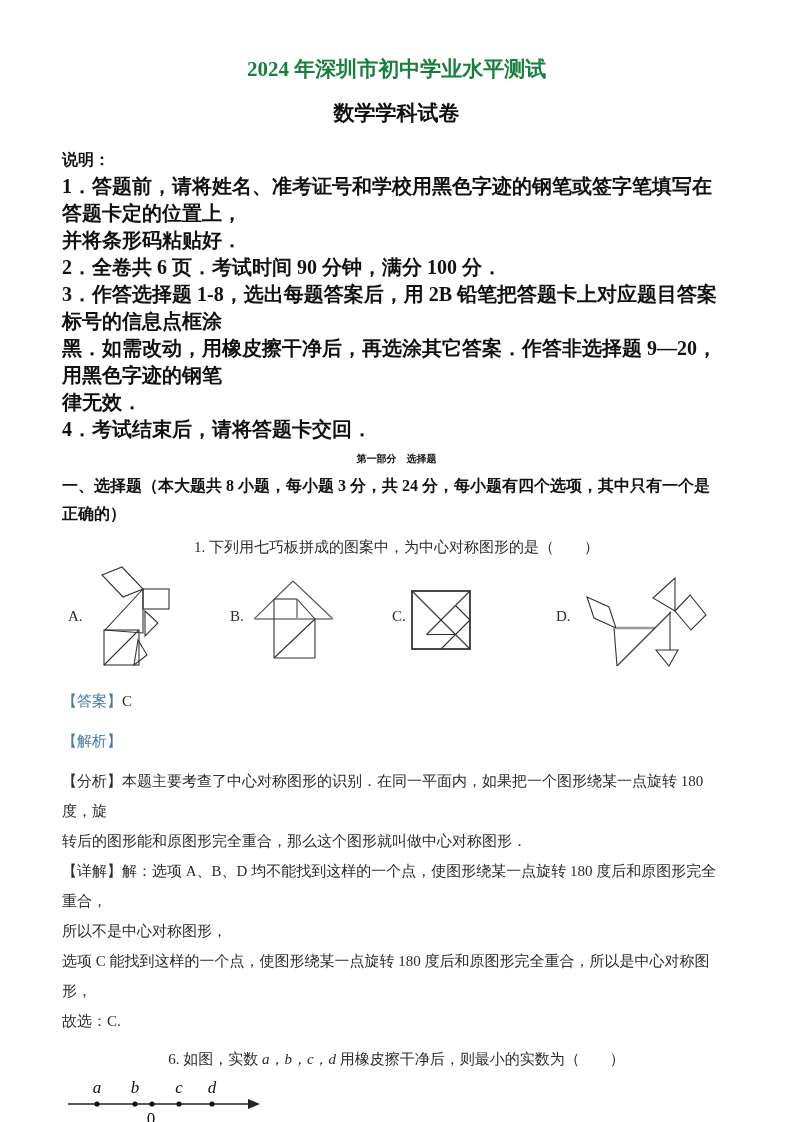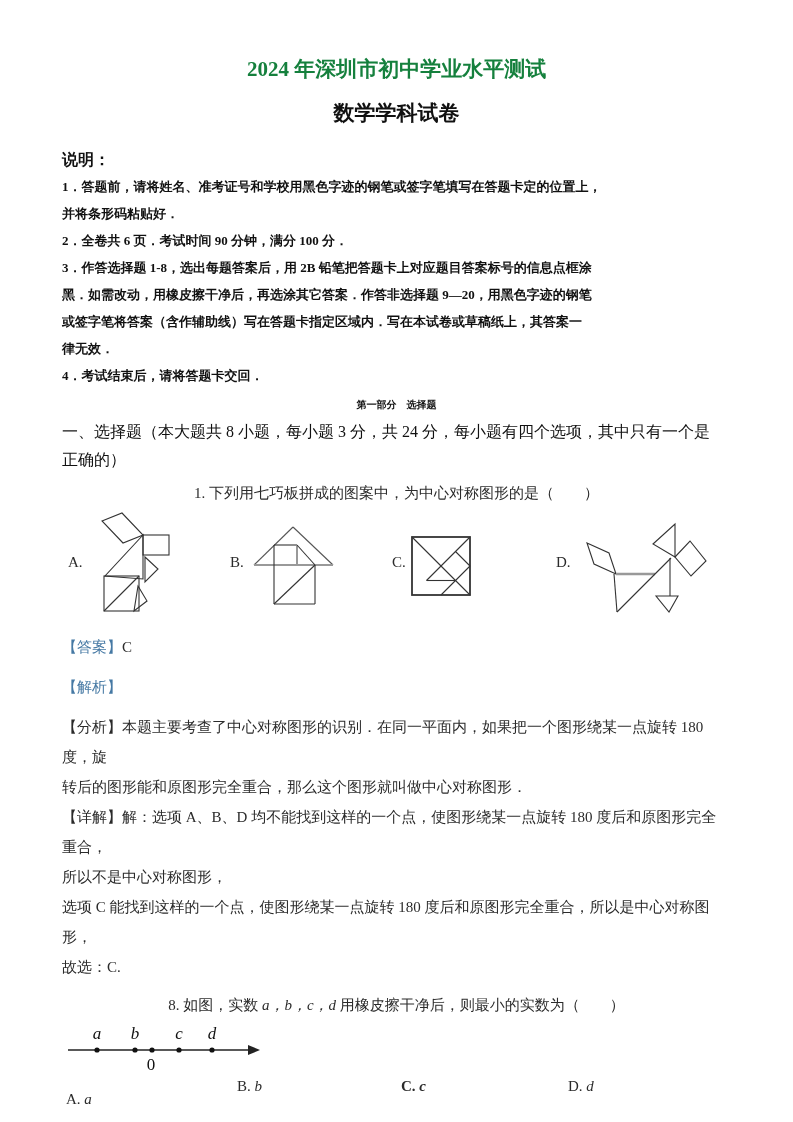--- a/index.html
+++ b/index.html
@@ -5,23 +5,23 @@
   html,body{margin:0;padding:0;background:#ffffff;}
   body{
     width:793px;height:1122px;overflow:hidden;
     font-family:"Liberation Serif","DejaVu Serif",serif;
     color:#2b2b2b;
   }
   .page{padding:54px 62px 0 62px;width:669px;}
   .doc-title{font-size:21px;font-weight:bold;text-align:center;color:#15803d;line-height:30px;margin-bottom:14px;}
   .doc-subtitle{font-size:21px;font-weight:bold;text-align:center;color:#111;line-height:30px;margin-bottom:18px;}
   .notice-label{font-size:16px;font-weight:bold;color:#111;line-height:27px;}
-  .notice-line{font-size:13px;font-weight:bold;color:#111;line-height:27px;}
+  .notice-line{font-size:20px;font-weight:bold;color:#111;line-height:27px;}
   .section-title{font-size:10px;font-weight:bold;color:#111;text-align:center;line-height:27px;margin-top:2px;}
-  .heading-line{font-size:16px;font-weight:normal;color:#111;line-height:28px;}
+  .heading-line{font-size:16px;font-weight:bold;color:#111;line-height:28px;}
   .stem{font-size:15px;line-height:26px;margin-top:6px;color:#2b2b2b;text-align:center;}
   .figure-row{position:relative;height:112px;margin-top:4px;}
   .fig-group{position:absolute;top:0;display:flex;}
   .fig-label{font-size:15px;color:#2b2b2b;margin-right:5px;}
   .ans-line{font-size:15px;line-height:30px;color:#2b2b2b;}
   .blue{color:#4679a4;}
   .gap6{margin-top:10px;}
   .numberline-wrap{margin:6px 0 2px 4px;height:52px;}
   .options-row{position:relative;height:30px;font-size:15px;}
   .opt{position:absolute;top:0;}
@@ -36,21 +36,20 @@
   <div class="doc-title">2024 年深圳市初中学业水平测试</div>
   <div class="doc-subtitle">数学学科试卷</div>
 
   <div class="notice-label">说明：</div>
   <div>
     <div class="notice-line">1．答题前，请将姓名、准考证号和学校用黑色字迹的钢笔或签字笔填写在答题卡定的位置上，</div>
     <div class="notice-line">并将条形码粘贴好．</div>
     <div class="notice-line">2．全卷共 6 页．考试时间 90 分钟，满分 100 分．</div>
     <div class="notice-line">3．作答选择题 1-8，选出每题答案后，用 2B 铅笔把答题卡上对应题目答案标号的信息点框涂</div>
     <div class="notice-line">黑．如需改动，用橡皮擦干净后，再选涂其它答案．作答非选择题 9—20，用黑色字迹的钢笔</div>
-    <div class="notice-line">或签字笔将答案（含作辅助线）写在答题卡指定区域内．写在本试卷或草稿纸上，其答案一</div>
     <div class="notice-line">律无效．</div>
     <div class="notice-line">4．考试结束后，请将答题卡交回．</div>
   </div>
 
   <div class="section-title">第一部分　选择题</div>
   <div class="heading-line">一、选择题（本大题共 8 小题，每小题 3 分，共 24 分，每小题有四个选项，其中只有一个是</div>
   <div class="heading-line">正确的）</div>
 
   <div class="stem">1. 下列用七巧板拼成的图案中，为中心对称图形的是（　　）</div>
 
@@ -124,21 +123,21 @@
 
   <div class="ans-line gap6"><span class="blue">【答案】</span><span>C</span></div>
   <div class="ans-line gap6 blue">【解析】</div>
   <div class="ans-line gap6">【分析】本题主要考查了中心对称图形的识别．在同一平面内，如果把一个图形绕某一点旋转 180 度，旋</div>
   <div class="ans-line">转后的图形能和原图形完全重合，那么这个图形就叫做中心对称图形．</div>
   <div class="ans-line">【详解】解：选项 A、B、D 均不能找到这样的一个点，使图形绕某一点旋转 180 度后和原图形完全重合，</div>
   <div class="ans-line">所以不是中心对称图形，</div>
   <div class="ans-line">选项 C 能找到这样的一个点，使图形绕某一点旋转 180 度后和原图形完全重合，所以是中心对称图形，</div>
   <div class="ans-line">故选：C.</div>
 
-  <div class="stem" style="margin-top:10px;"><span>8. 如图，实数 </span><span class="ital">a，b，c，d</span><span> 用橡皮擦干净后，则最小的实数为（　　）</span></div>
+  <div class="stem" style="margin-top:10px;"><span>6. 如图，实数 </span><span class="ital">a，b，c，d</span><span> 用橡皮擦干净后，则最小的实数为（　　）</span></div>
 
   <div class="numberline-wrap">
     <svg width="210" height="52" viewBox="0 0 210 52">
       <g stroke="#222" stroke-width="1.4">
         <line x1="2" y1="26" x2="184" y2="26"></line>
       </g>
       <polygon points="182,21 194,26 182,31" fill="#222"></polygon>
       <g fill="#111">
         <circle cx="31" cy="26" r="2.6"></circle>
         <circle cx="69" cy="26" r="2.6"></circle>

